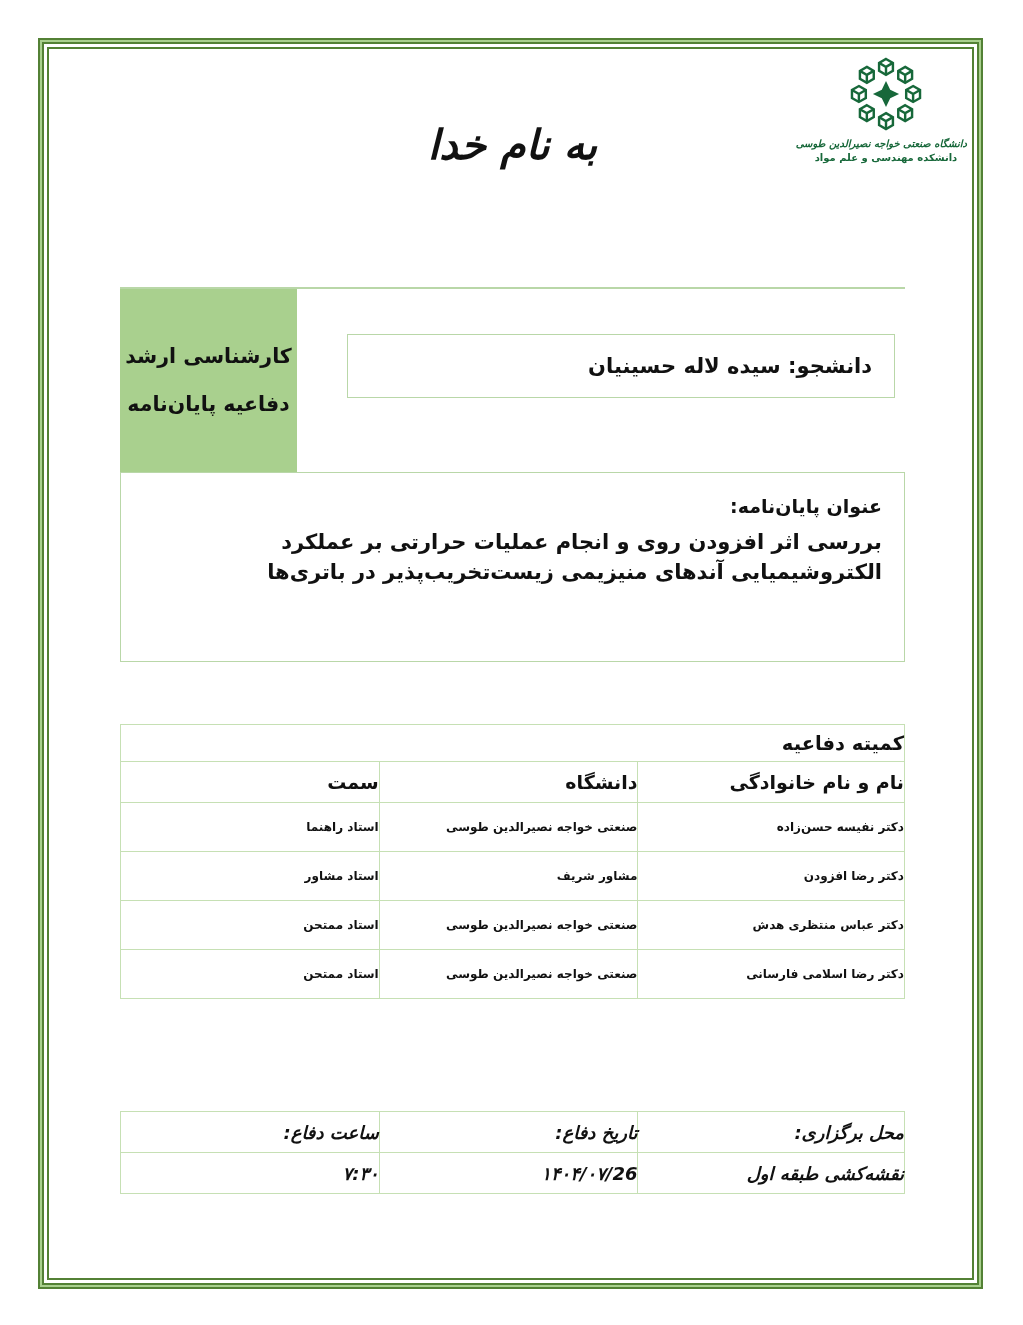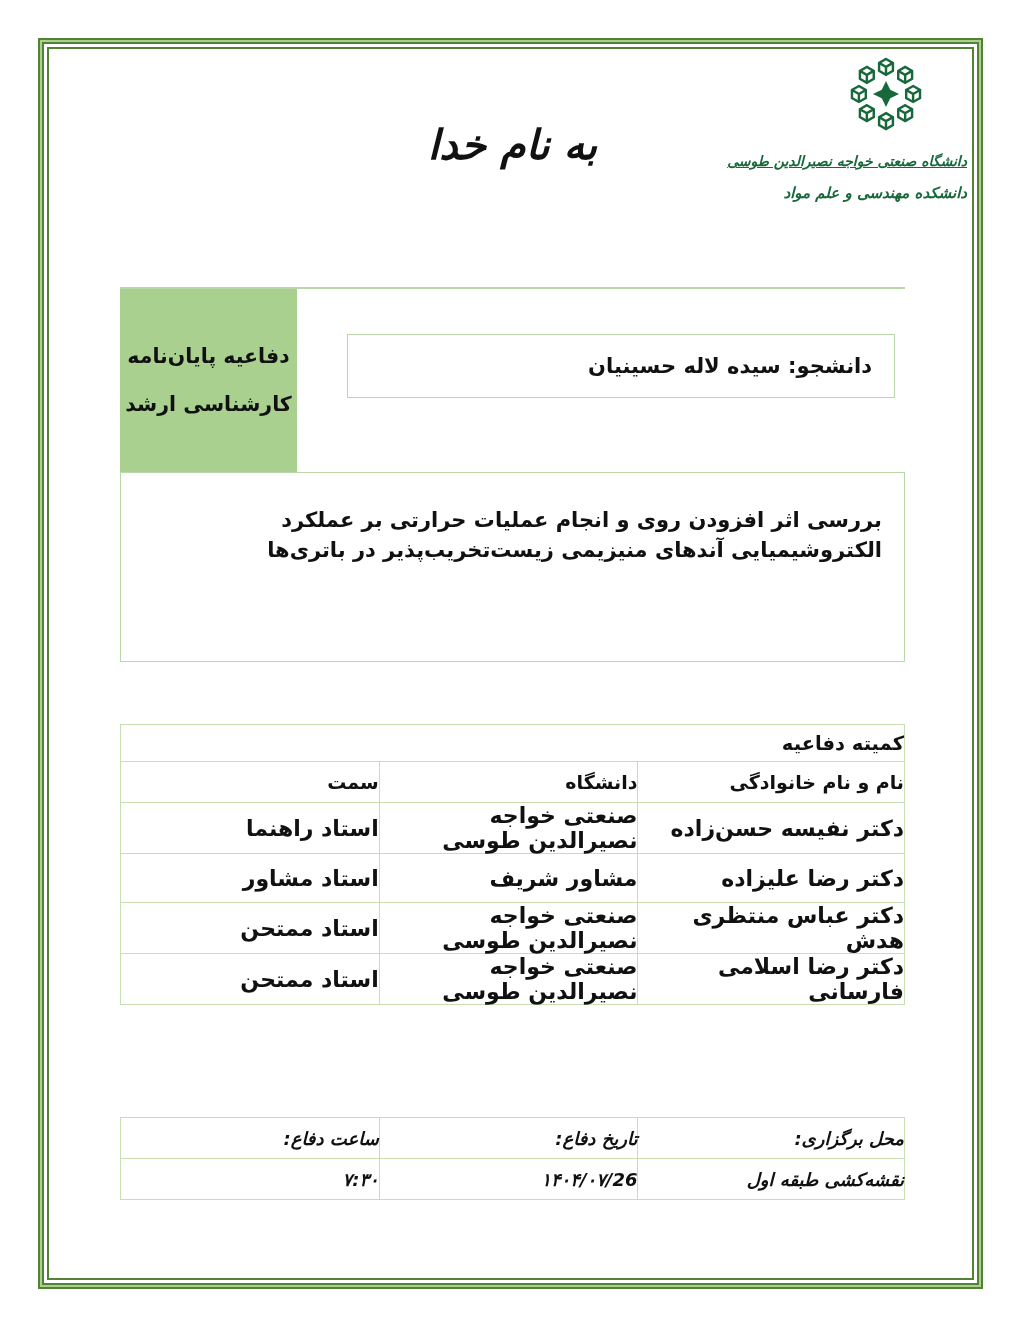--- a/index.html
+++ b/index.html
@@ -18,22 +18,22 @@
     content:""; position:absolute; inset:3px; border:2px solid #538135;
   }
   .content {
     position:absolute; top:47px; left:120px; width:785px;
     direction:rtl; font-weight:bold;
   }
   
   .hdr { position:relative; height:240px; }
   .logo { position:absolute; top:4px; right:-62px; width:162px; text-align:center; color:#17683a; }
   .logo svg { display:block; margin:0 auto; }
-  .logo-l1 { font-size:14px; font-style:italic; margin-top:16px; white-space:nowrap;text-decoration:underline; }
-  .logo-l2 { font-size:15px; font-style:italic; margin-top:15px; white-space:nowrap; }
+  .logo-l1 { font-size:10px; font-style:italic; margin-top:1px; white-space:nowrap; }
+  .logo-l2 { font-size:10px; margin-top:3px; white-space:nowrap; }
   .bismillah {
     position:absolute; top:74px; left:0; right:0; text-align:center;
     font-family:"DejaVu Serif","DejaVu Sans",serif; font-style:italic;
     font-size:41px; font-weight:bold; letter-spacing:1px;
   }
   
   .row1 { display:flex; height:183px; border-top:2px solid #b9d7a8; }
   .student-area { flex:1; position:relative; }
   .badge {
     width:177px; background:#a9d08e;
@@ -48,21 +48,21 @@
   
   .title-box { height:190px; box-sizing:border-box; border:1.5px solid #b9d7a8; padding:22px 22px; }
   .title-label { font-size:19px; }
   .title-text { font-size:21px; line-height:30px; margin-top:10px; }
   
   table { width:100%; border-collapse:collapse; table-layout:fixed; direction:rtl; }
   td { border:1.5px solid #c6e0b4; font-weight:bold; padding:0; vertical-align:middle;margin-top:12px; }
   .committee { margin-top:62px; }
   .committee .caption { height:36px; font-size:19.5px; }
   .committee .head td { height:40px; font-size:19px; }
-  .committee .data td { height:48px; font-size:22px; }
+  .committee .data td { height:48px; font-size:12px; }
   .logistics { margin-top:112px; }
   .logistics td { height:40px; font-size:18px;font-style:italic; }
 </style>
 </head>
 <body>
 
 <div>
   <div class="frame"></div>
 
   <div class="content">
@@ -92,26 +92,27 @@
       <div class="bismillah">به نام خدا</div>
     </div>
 
     <div class="row1">
       <div class="student-area">
         <div class="student-box">
           <span>دانشجو: سیده لاله حسینیان</span>
         </div>
       </div>
       <div class="badge">
+        <div>کارشناسی ارشد</div>
         <div>دفاعیه پایان‌نامه</div>
-        <div>کارشناسی ارشد</div>
       </div>
     </div>
 
     <div class="title-box">
+      <div class="title-label">عنوان پایان‌نامه:</div>
       <div class="title-text">بررسی اثر افزودن روی و انجام عملیات حرارتی بر عملکرد الکتروشیمیایی آندهای منیزیمی زیست‌تخریب‌پذیر در باتری‌ها</div>
     </div>
 
     <table class="committee">
       <colgroup>
           <col style="width:34%">
           <col style="width:33%">
           <col style="width:33%">
         </colgroup>
       <tbody>
@@ -122,21 +123,21 @@
         <td>نام و نام خانوادگی</td>
         <td>دانشگاه</td>
         <td>سمت</td>
       </tr>
       <tr class="data">
         <td>دکتر نفیسه حسن‌زاده</td>
         <td>صنعتی خواجه نصیرالدین طوسی</td>
         <td>استاد راهنما</td>
       </tr>
       <tr class="data">
-        <td>دکتر رضا علیزاده</td>
+        <td>دکتر رضا افزودن</td>
         <td>مشاور شریف</td>
         <td>استاد مشاور</td>
       </tr>
       <tr class="data">
         <td>دکتر عباس منتظری هدش</td>
         <td>صنعتی خواجه نصیرالدین طوسی</td>
         <td>استاد ممتحن</td>
       </tr>
       <tr class="data">
         <td>دکتر رضا اسلامی فارسانی</td>

